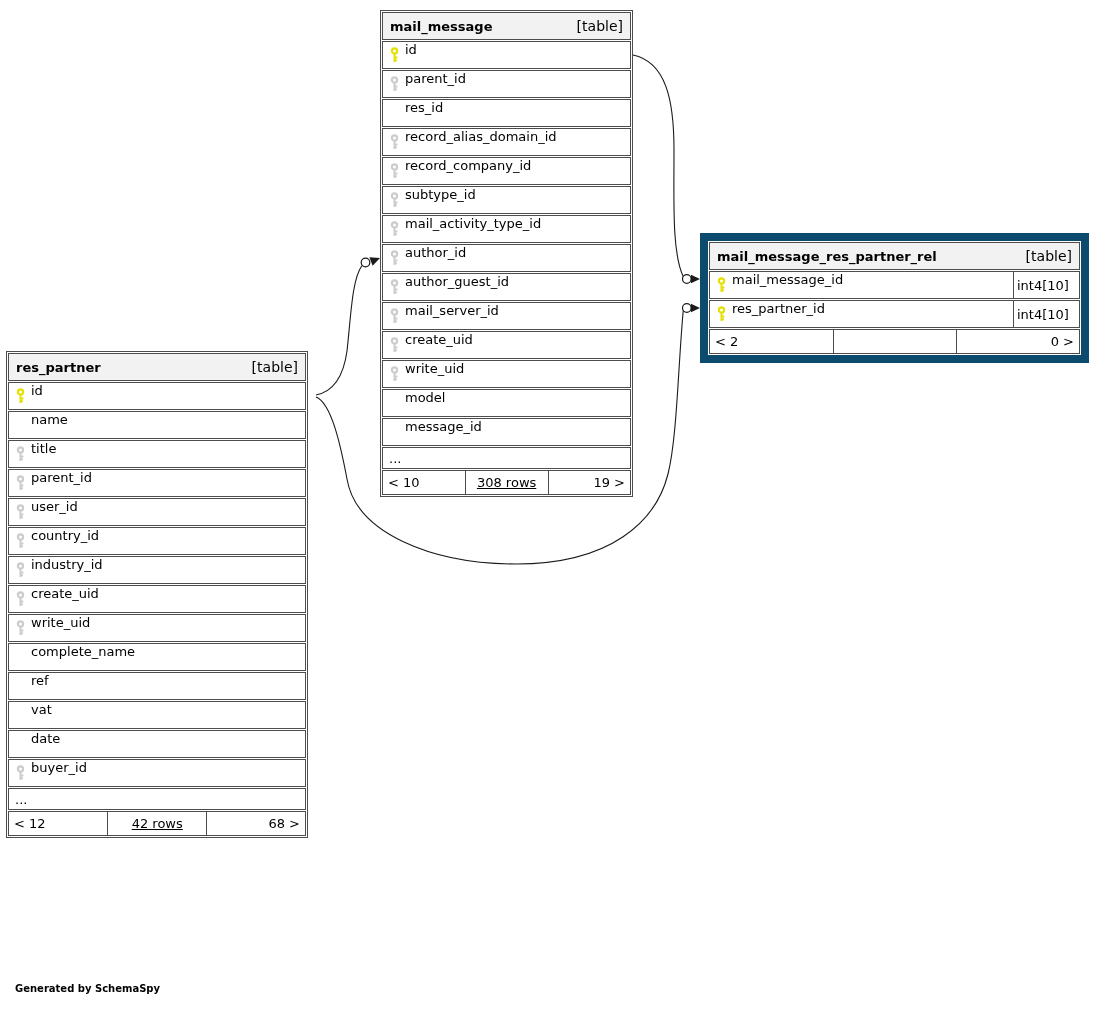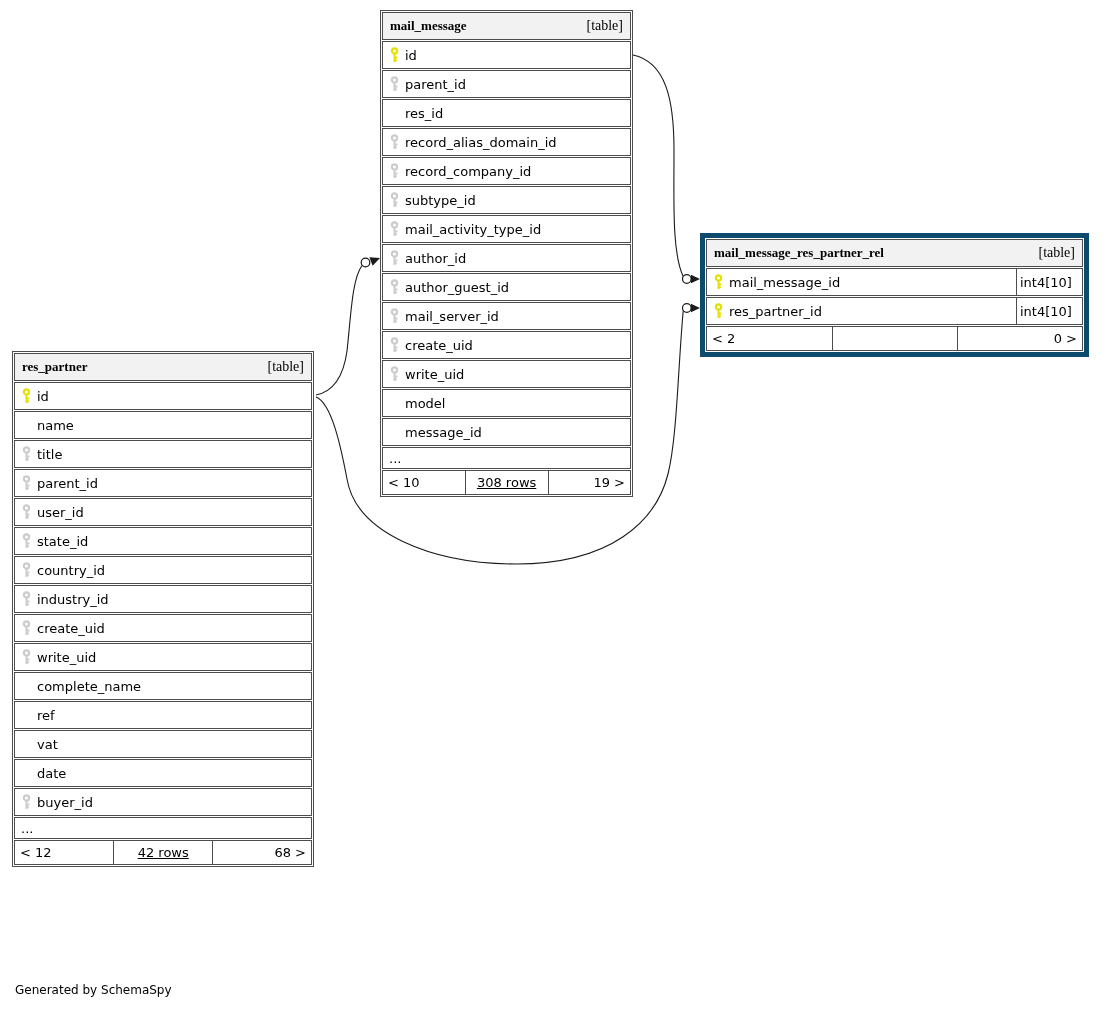--- a/index.html
+++ b/index.html
@@ -10,33 +10,33 @@
   svg.rel-lines { position: absolute; left: 0; top: 0; pointer-events: none; z-index: 5; }
   svg.rel-lines path { fill: none; stroke: #1a1a1a; stroke-width: 1.1; }
   svg.rel-lines circle { fill: #ffffff; stroke: #1a1a1a; stroke-width: 1.2; }
   svg.rel-lines polygon { fill: #1a1a1a; stroke: none; }
 
   .tbl {
     position: absolute; background: #ffffff;
     border: 1px solid var(--border, #4d4d4d);
     padding: 1px; display: flex; flex-direction: column; gap: 1px; z-index: 2;
   }
-  .tbl.focus { border: 5px solid #0c4a6e; }
+  .tbl.focus { border: 8px solid #0c4a6e; }
 
   .thead {
     border: 1px solid var(--border, #4d4d4d); background: var(--header-bg, #f2f2f2);
-    height: 28px; flex: 0 0 28px; display: flex; align-items: center; padding: 0 7px; font-family: Liberation Serif, serif;
+    height: 28px; flex: 0 0 28px; display: flex; align-items: center; padding: 0 7px;
   }
   .tname { font-weight: bold; font-size: 13px; white-space: nowrap; }
   .ttag  { margin-left: auto; font-size: 14px; white-space: nowrap; }
 
   .rows { display: flex; flex-direction: column; gap: 1px; }
   .row {
     border: 1px solid var(--border, #4d4d4d); height: 28px; flex: 0 0 28px;
-    display: flex; align-items: center; background: #fff;
+    display: flex; background: #fff;
   }
   .keycell { width: 22px; flex: 0 0 22px; display: flex; align-items: center; justify-content: center; }
   .collabel { font-size: 13px; white-space: nowrap; }
   .coltype {
     margin-left: auto; align-self: stretch; width: 66px; flex: 0 0 66px;
     border-left: 1px solid var(--border, #4d4d4d);
     display: flex; align-items: center; padding: 0 3px; font-size: 13px;
   }
 
   .ellipsis {
@@ -46,21 +46,21 @@
 
   .tfoot {
     border: 1px solid var(--border, #4d4d4d); height: 25px; flex: 0 0 25px;
     display: flex; font-size: 13px; align-items: stretch;
   }
   .tfoot .cell { display: flex; align-items: center; padding: 0 5px; }
   .tfoot .fl { flex: 0 0 33.5%; justify-content: flex-start; border-right: 1px solid var(--border, #4d4d4d); }
   .tfoot .fc { flex: 1; justify-content: center; border-right: 1px solid var(--border, #4d4d4d); text-decoration: underline; }
   .tfoot .fr { flex: 0 0 33%; justify-content: flex-end; }
 
-  .note { position: absolute; left: 15px; top: 983px; font-size: 12px; }
+  .note { position: absolute; left: 15px; top: 983px; font-size: 10px; font-weight: bold; }
 </style>
 </head>
 <body>
 
 <div class="canvas">
 
   <svg class="rel-lines" width="1107" height="1012" viewBox="0 0 1107 1012">
 
     <path d="M 633 55 C 666 62 674 100 674 150 C 674 205 672 252 683.2 276.6"></path>
     <circle cx="686.8" cy="279" r="4.3"></circle>
@@ -194,21 +194,21 @@
         </div>
       </div>
     <div class="ellipsis">...</div>
     <div class="tfoot">
       <span class="cell fl">&lt; 10</span>
       <span class="cell fc">308 rows</span>
       <span class="cell fr">19 &gt;</span>
     </div>
   </div>
 
-  <div class="tbl" style="left:12px; top:351px; width:302px;">
+  <div class="tbl" style="left:6px; top:351px; width:302px;">
     <div class="thead">
       <span class="tname">res_partner</span>
       <span class="ttag">[table]</span>
     </div>
     <div class="rows">
         <div class="row">
           <span class="keycell">
             <svg width="9" height="16" viewBox="0 0 9 16">
               <circle cx="4.5" cy="4" r="2.6" fill="none" stroke="#e5e000" stroke-width="2.2"></circle>
               <path d="M4.5 6.5 V15 M4.5 10.6 H7.4 M4.5 13.3 H6.9" fill="none" stroke="#e5e000" stroke-width="2"></path>
@@ -239,29 +239,20 @@
           <span class="collabel">parent_id</span>
         </div>
         <div class="row">
           <span class="keycell">
             <svg width="9" height="16" viewBox="0 0 9 16">
               <circle cx="4.5" cy="4" r="2.6" fill="none" stroke="#cccccc" stroke-width="2.2"></circle>
               <path d="M4.5 6.5 V15 M4.5 10.6 H7.4 M4.5 13.3 H6.9" fill="none" stroke="#cccccc" stroke-width="2"></path>
             </svg>
           </span>
           <span class="collabel">user_id</span>
-        </div>
-        <div class="row">
-          <span class="keycell">
-            <svg width="9" height="16" viewBox="0 0 9 16">
-              <circle cx="4.5" cy="4" r="2.6" fill="none" stroke="#cccccc" stroke-width="2.2"></circle>
-              <path d="M4.5 6.5 V15 M4.5 10.6 H7.4 M4.5 13.3 H6.9" fill="none" stroke="#cccccc" stroke-width="2"></path>
-            </svg>
-          </span>
-          <span class="collabel">state_id</span>
         </div>
         <div class="row">
           <span class="keycell">
             <svg width="9" height="16" viewBox="0 0 9 16">
               <circle cx="4.5" cy="4" r="2.6" fill="none" stroke="#cccccc" stroke-width="2.2"></circle>
               <path d="M4.5 6.5 V15 M4.5 10.6 H7.4 M4.5 13.3 H6.9" fill="none" stroke="#cccccc" stroke-width="2"></path>
             </svg>
           </span>
           <span class="collabel">country_id</span>
         </div>

